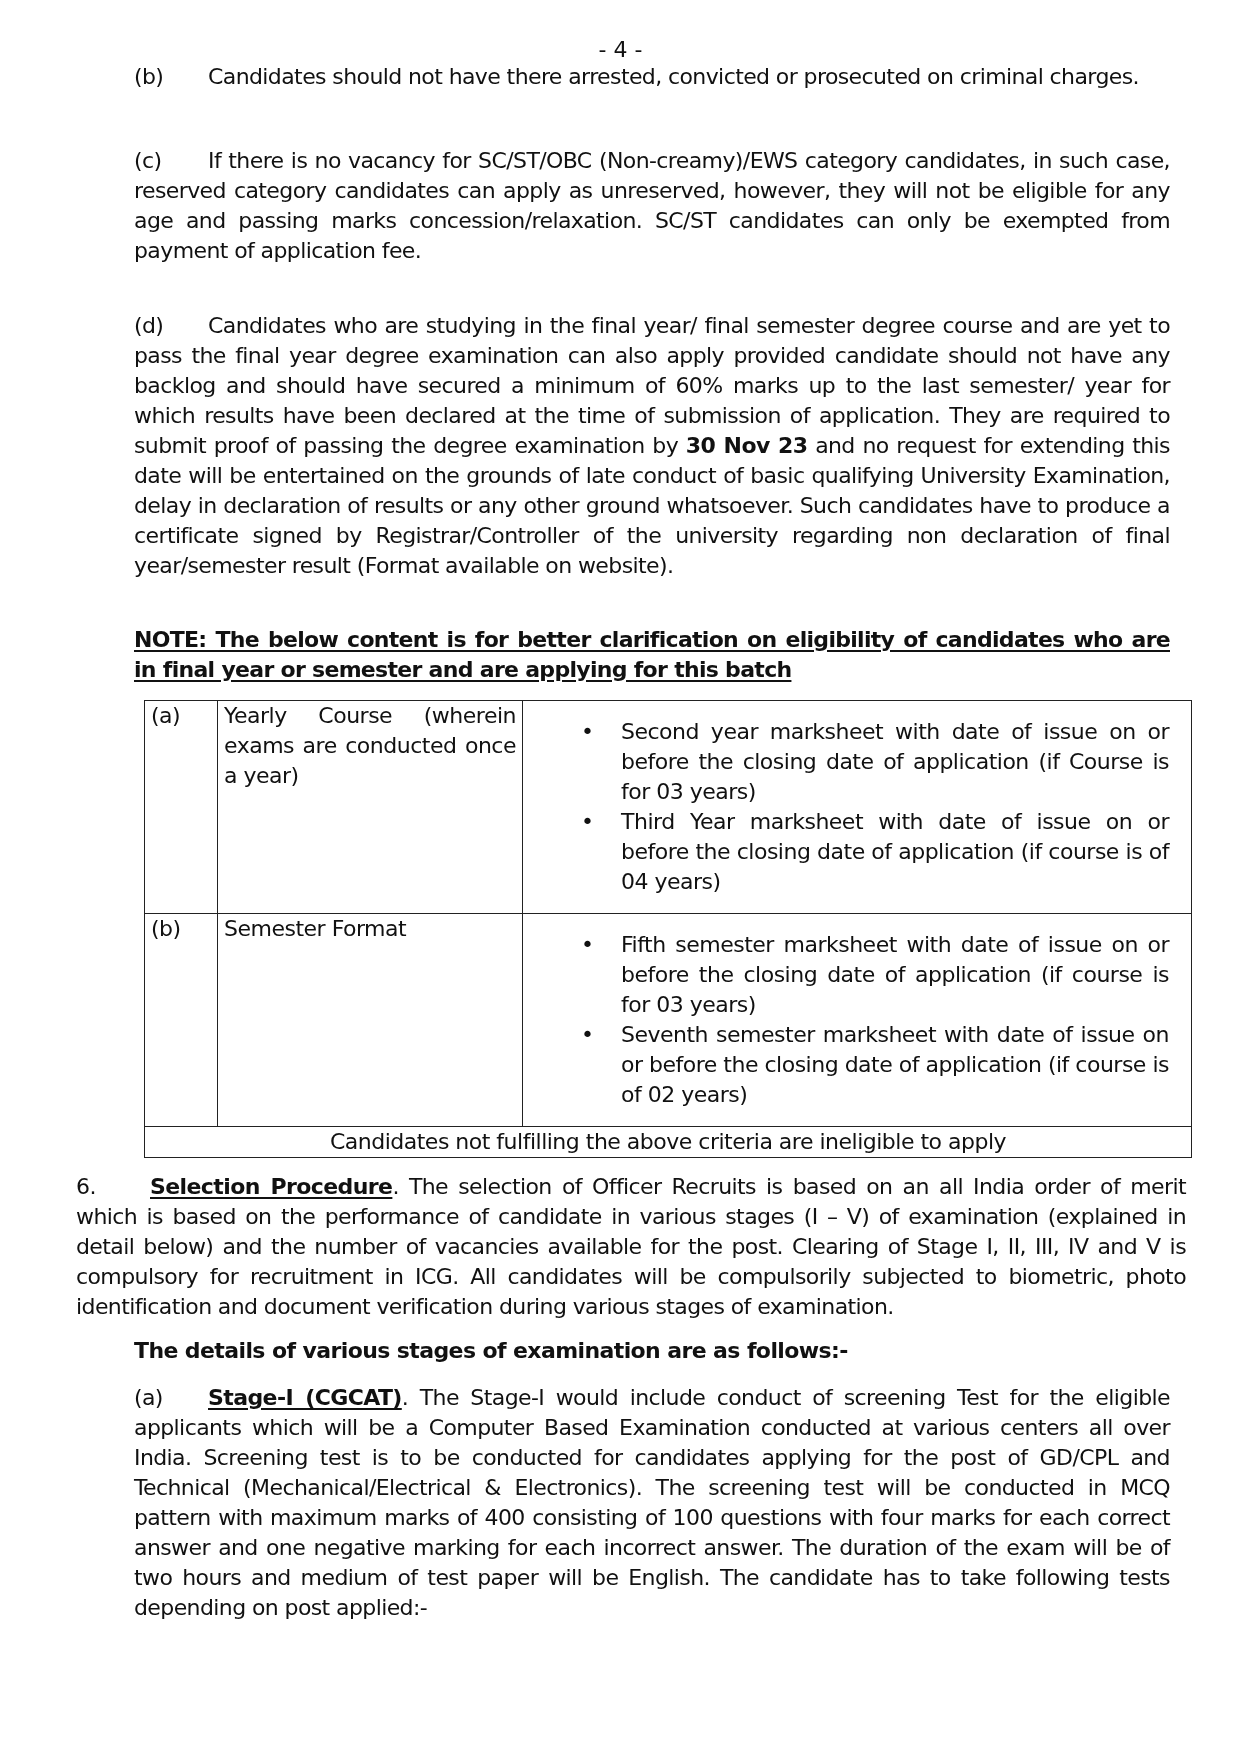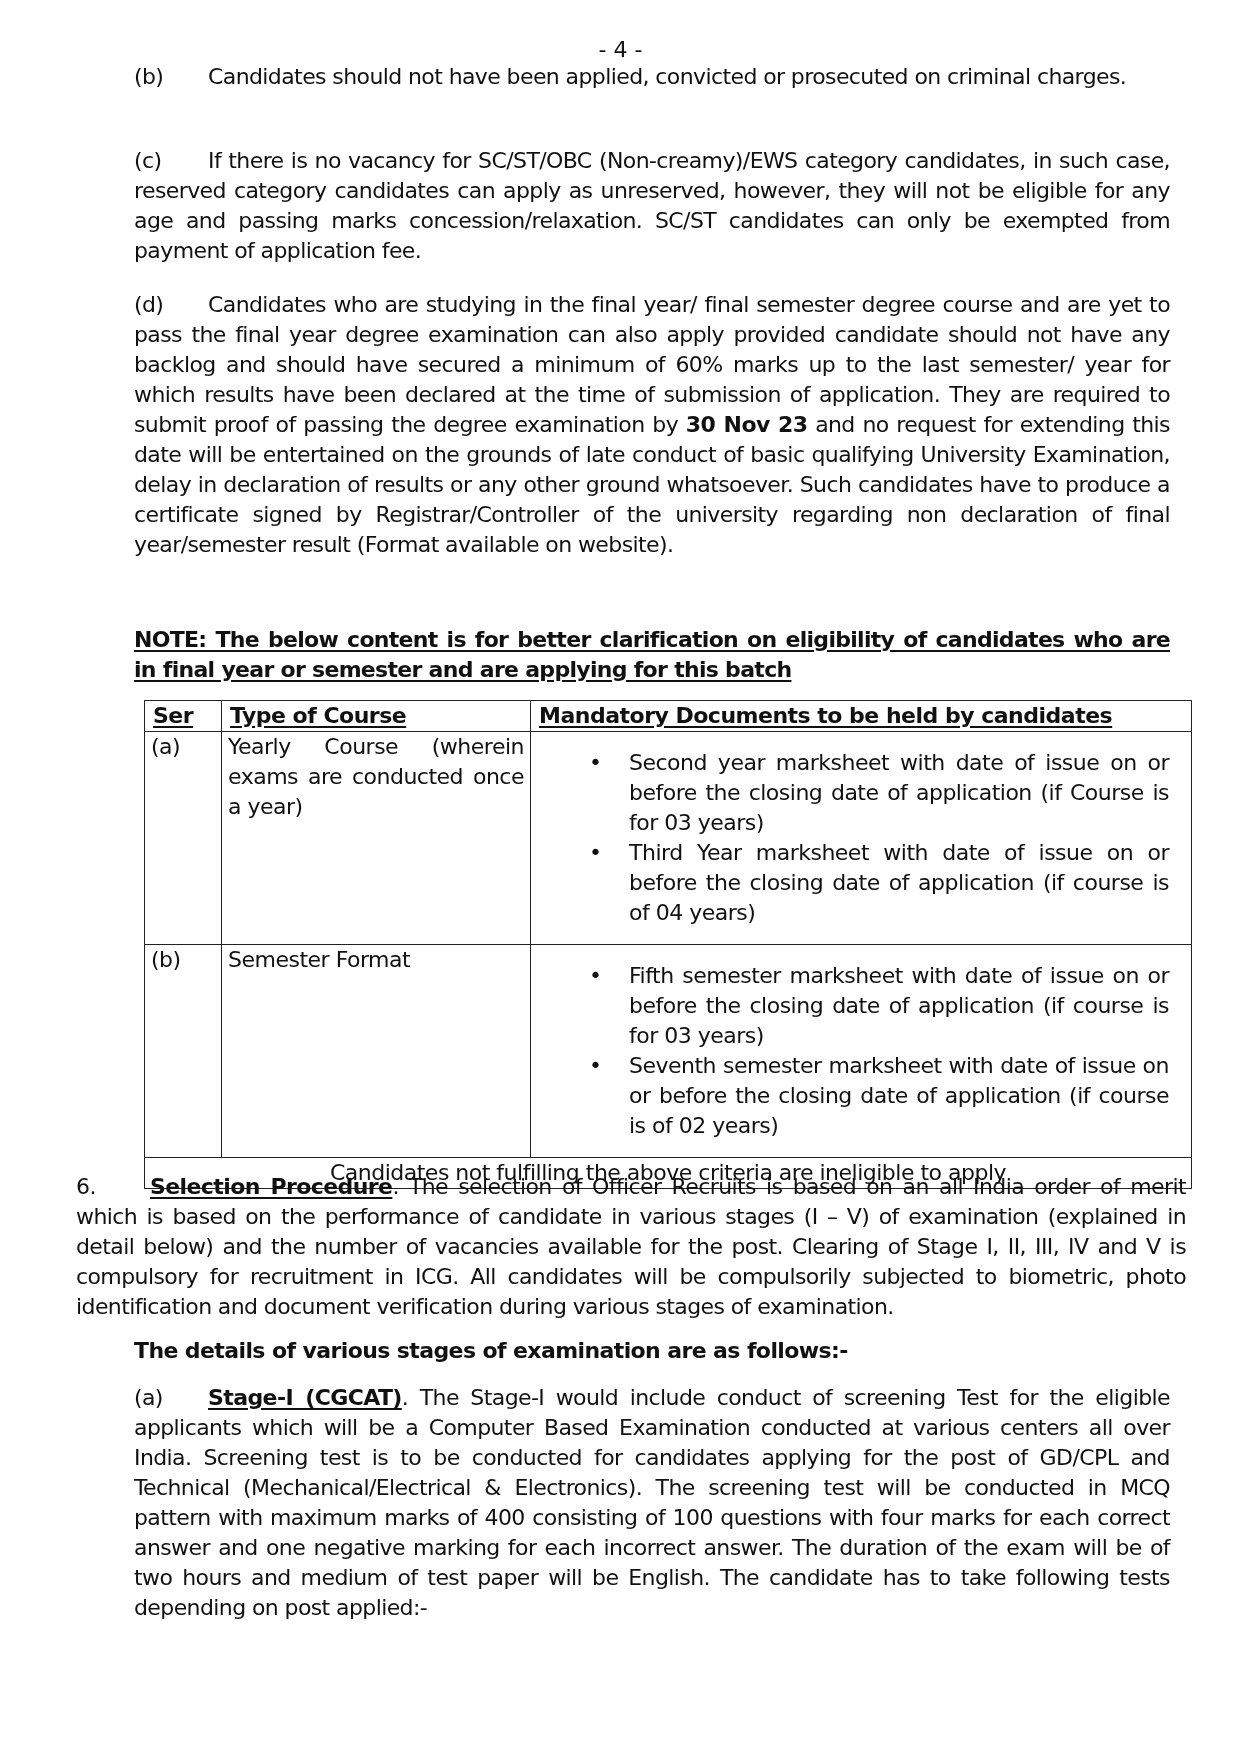--- a/index.html
+++ b/index.html
@@ -36,40 +36,35 @@
   ul.docs li { position: relative; text-align: justify; }
   ul.docs li::before { content: "\2022"; position: absolute; left: -40px; top: 0; }
   td.foot { text-align: center !important; }
 </style>
 </head>
 <body>
 
 <div class="page-num">- 4 -</div>
 
 <div class="para indent" style="top:62px;">
-  <span class="lbl">(b)</span><span>Candidates should not have been applied, convicted or prosecuted on criminal charges.</span>
+  <span class="lbl">(b)</span><span>Candidates should not have there arrested, convicted or prosecuted on criminal charges.</span>
 </div>
 
 <div class="para indent" style="top:146px;">
   <span class="lbl">(c)</span><span>If there is no vacancy for SC/ST/OBC (Non-creamy)/EWS category candidates, in such case, reserved category candidates can apply as unreserved, however, they will not be eligible for any age and passing marks concession/relaxation.  SC/ST candidates can only be exempted from payment of application fee.</span>
 </div>
 
-<div class="para indent" style="top:290px;">
+<div class="para indent" style="top:311px;">
   <span class="lbl">(d)</span><span>Candidates who are studying in the final year/ final semester degree course and are yet to pass the final year degree examination can also apply provided candidate should not have any backlog and should have secured a minimum of 60% marks up to the last semester/ year for which results have been declared at the time of submission of application. They are required to submit proof of passing the degree examination by </span><span class="b">30 Nov 23</span><span> and no request for extending this date will be entertained on the grounds of late conduct of basic qualifying University Examination, delay in declaration of results or any other ground whatsoever. Such candidates have to produce a certificate signed by Registrar/Controller of the university regarding non declaration of final year/semester result (Format available on website).</span>
 </div>
 
 <div class="para indent note" style="top:592px;margin-top:33px;">NOTE: The below content is for better clarification on eligibility of candidates who are in final year or semester and are applying for this batch</div>
 
 <table class="crit">
   <tbody>
-      <tr>
-    <th class="c1">Ser</th>
-    <th class="c2">Type of Course</th>
-    <th>Mandatory Documents to be held by candidates</th>
-  </tr>
   <tr style="height:183px;">
     <td class="c1">(a)</td>
     <td class="c2">
           <span class="just">Yearly Course (wherein exams are conducted once a year)</span>
         </td>
     <td>
       <ul class="docs">
         <li>Second year marksheet with date of issue on or before the closing date of application (if Course is for 03 years)</li>
         <li>Third Year marksheet with date of issue on or before the closing date of application (if course is of 04 years)</li>
       </ul>

